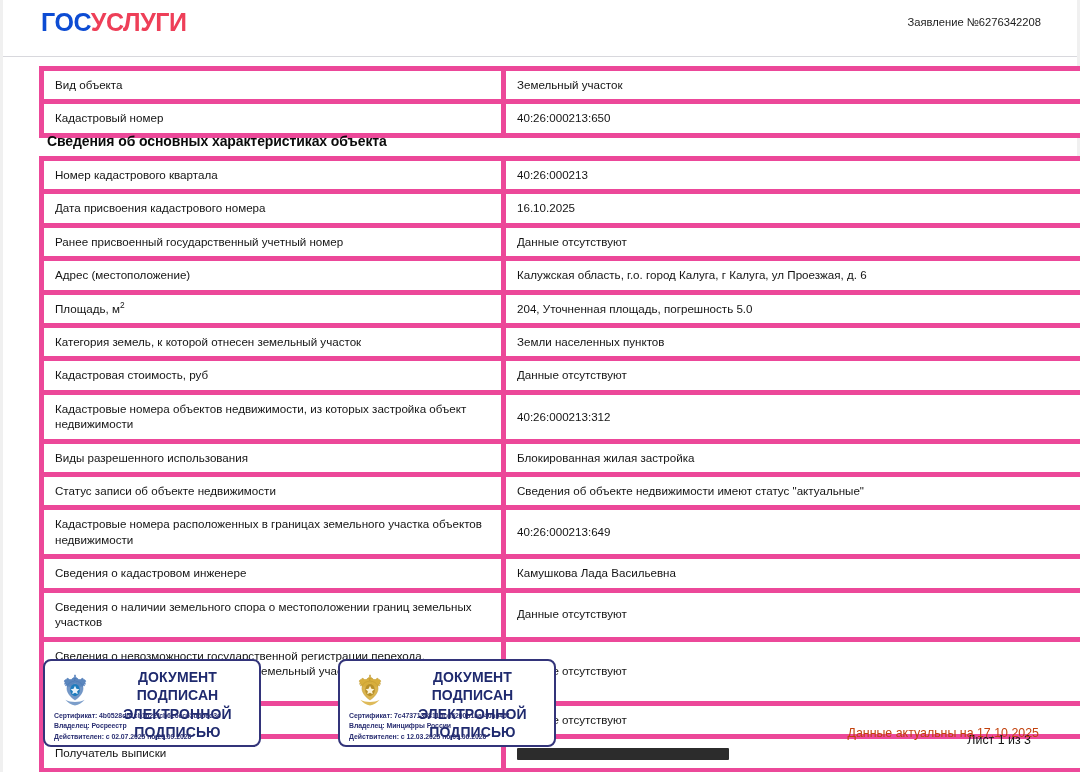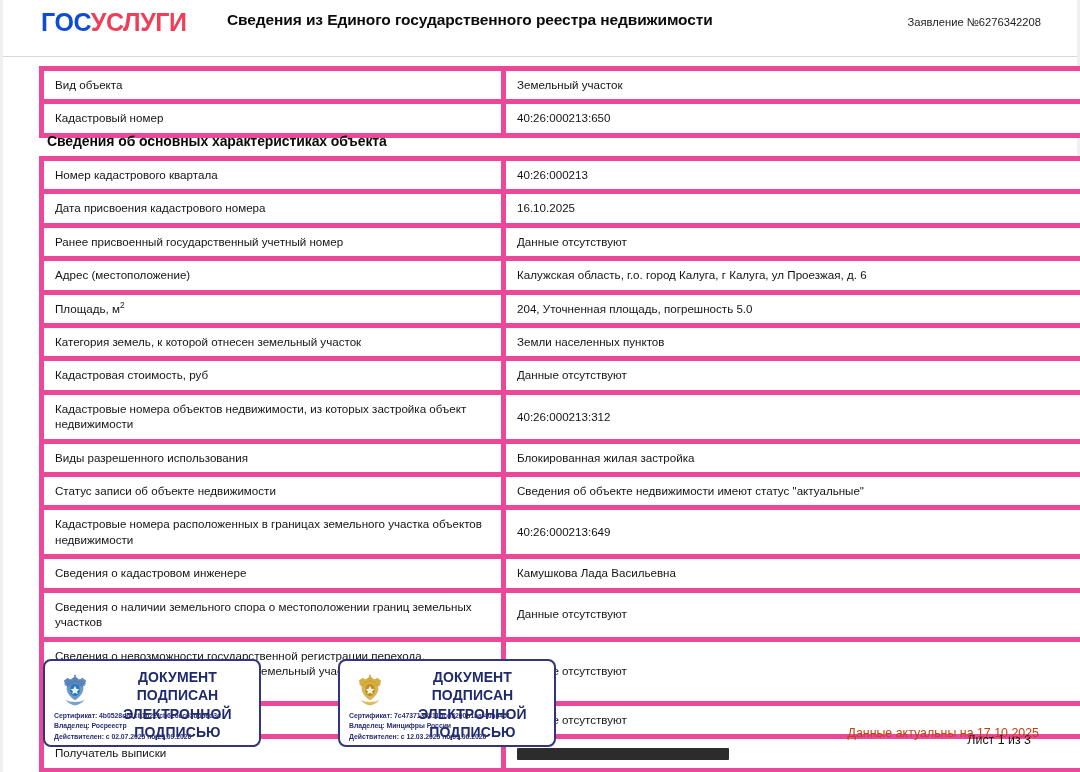--- a/index.html
+++ b/index.html
@@ -186,21 +186,20 @@
   }
 </style>
 </head>
 <body>
 
 <div class="page">
 
   <div class="header">
     <div class="logo"><span class="g1">ГОС</span><span class="g2">УСЛУГИ</span></div>
 
-    <div class="head-title">Сведения из Единого государственного реестра недвижимости</div>
     <div class="head-app">Заявление №6276342208</div>
   </div>
 
   <table class="tbl" id="tbl-top">
     <tbody>
       <tr>
         <td class="k">Вид объекта</td>
         <td class="v">Земельный участок</td>
       </tr>
       <tr>

